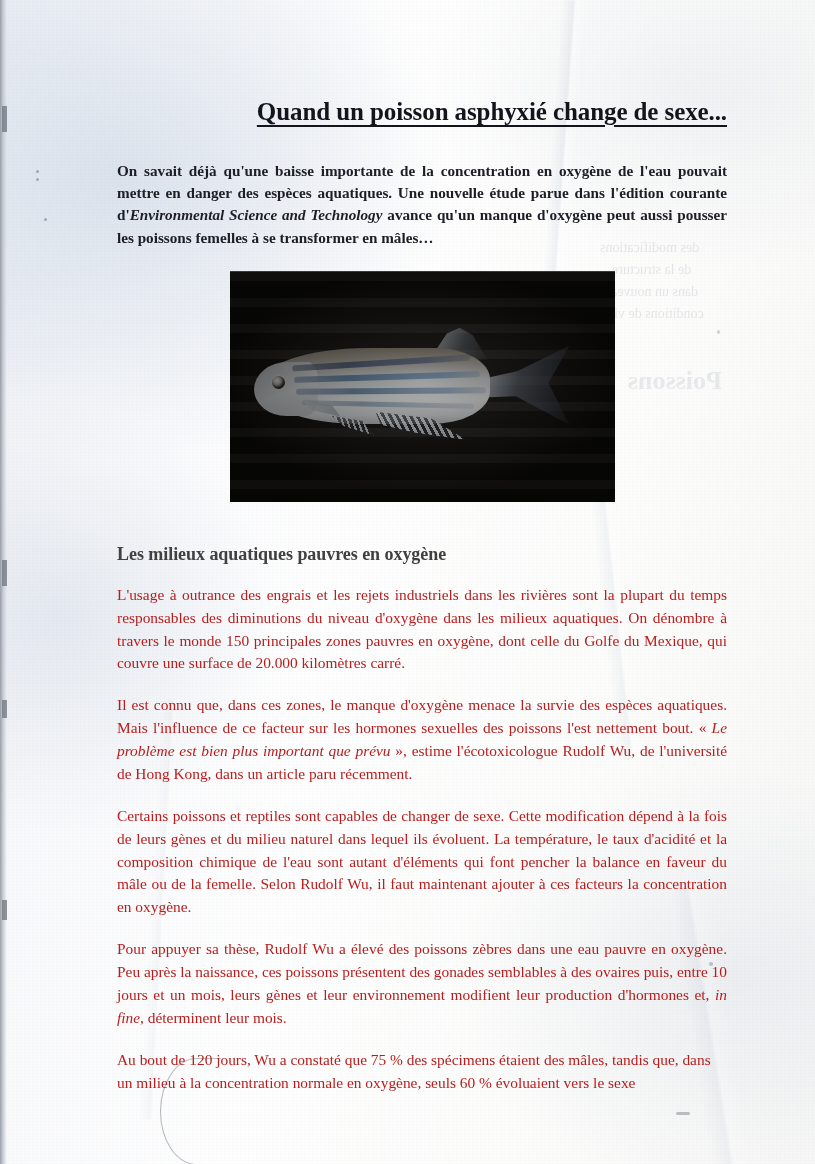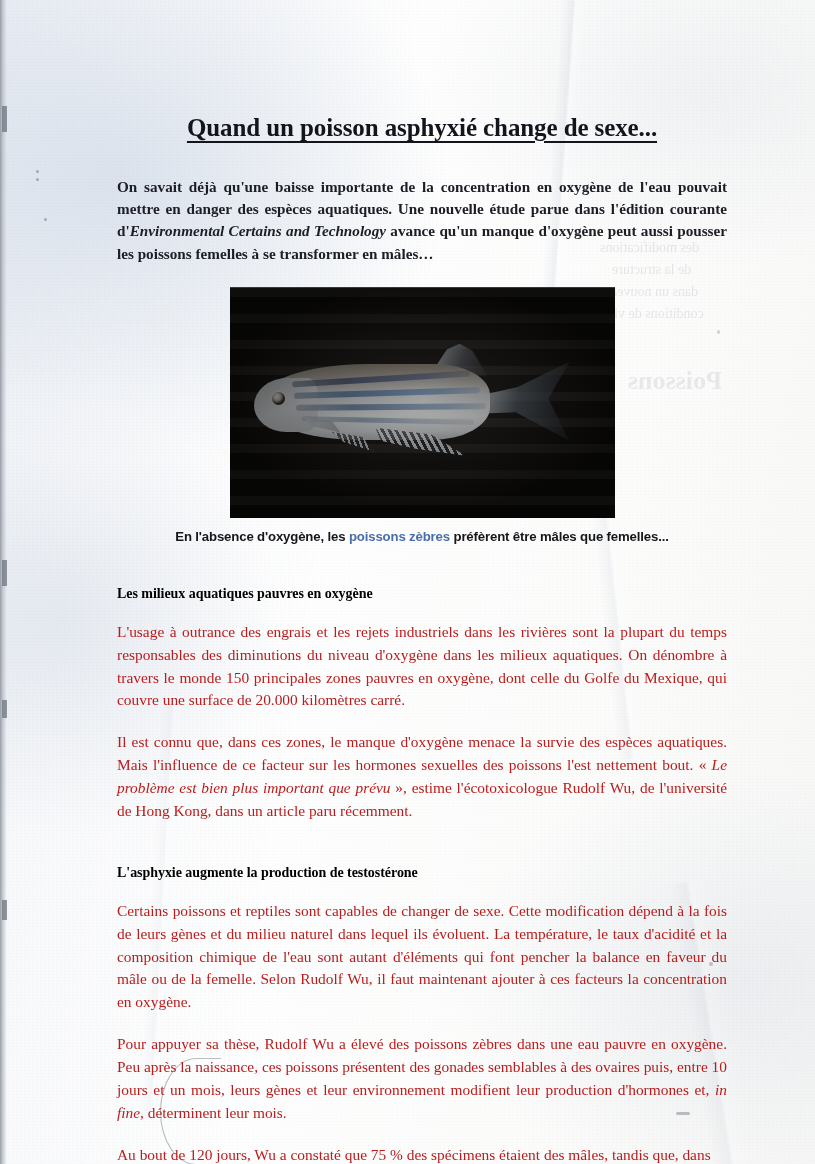--- a/index.html
+++ b/index.html
@@ -109,25 +109,25 @@
 
   
   .content {
     position: absolute;
     left: 117px;
     top: 0;
     width: 610px;
   }
 
   .doc-title {
-    margin: 16px;
+    margin: 0;
     padding-top: 98px;
     font-size: 25px;
     font-weight: bold;
-    text-align: center;
+    text-align: right;
     letter-spacing: -0.1px;
     color: #14141c;
     text-decoration: underline;
     text-underline-offset: 5px;
     text-decoration-thickness: 2.3px;
   }
 
   .lede {
     margin: 34px 0 0 0;
     font-size: 15.2px;
@@ -235,23 +235,23 @@
     font-family: "Liberation Sans", "DejaVu Sans", sans-serif;
     font-size: 13.2px;
     font-weight: bold;
     color: #16161c;
     letter-spacing: -0.15px;
   }
   .caption .link { color: #4a6fa8; }
 
   h2.section {
     margin: 42px 0 0 0;
-    font-size: 14px;
+    font-size: 18px;
     font-weight: bold;
-    color: #000000;
+    color: #404040;
     letter-spacing: -0.05px;
   }
 
   p.body {
     margin: 19px 0 0 0;
     font-size: 15.4px;
     line-height: 1.485;
     text-align: justify;
     color: #b91c1c;
   }
@@ -289,21 +289,21 @@
   <div class="bleed" style="left:604px; top:284px; font-size:14px;">dans un nouveau</div>
   <div class="bleed" style="left:608px; top:306px; font-size:14px;">conditions de vie</div>
   <div class="bleed" style="left:628px; top:366px; font-size:26px; font-weight:bold; opacity:0.20;">Poissons</div>
 
   <div class="pencil-arc"></div>
 
   <div class="content">
 
     <h1 class="doc-title">Quand un poisson asphyxié change de sexe...</h1>
 
-    <p class="lede"><span>On savait déjà qu'une baisse importante de la concentration en oxygène de l'eau pouvait mettre en danger des espèces aquatiques. Une nouvelle étude parue dans l'édition courante d'</span><i>Environmental Certains and Technology</i><span> avance qu'un manque d'oxygène peut aussi pousser les poissons femelles à se transformer en mâles…</span></p>
+    <p class="lede"><span>On savait déjà qu'une baisse importante de la concentration en oxygène de l'eau pouvait mettre en danger des espèces aquatiques. Une nouvelle étude parue dans l'édition courante d'</span><i>Environmental Science and Technology</i><span> avance qu'un manque d'oxygène peut aussi pousser les poissons femelles à se transformer en mâles…</span></p>
 
     <div class="photo-wrap">
       <div class="photo">
         <div class="photo-bands"></div>
         <div class="fish">
           <div class="fin fin-tail"></div>
           <div class="fin fin-dorsal"></div>
           <div class="fish-body"></div>
           <div class="fish-head"></div>
           <div class="stripe s1"></div>
@@ -312,29 +312,27 @@
           <div class="stripe s4"></div>
           <div class="fin fin-anal"></div>
           <div class="fin fin-pelvic"></div>
           <div class="fin fin-pect"></div>
           <div class="fish-eye"></div>
         </div>
         <div class="photo-vign"></div>
       </div>
     </div>
 
-    <p class="caption"><span>En l'absence d'oxygène, les </span><span class="link">poissons zèbres</span><span> préfèrent être mâles que femelles...</span></p>
 
     <h2 class="section">Les milieux aquatiques pauvres en oxygène</h2>
 
     <p class="body">L'usage à outrance des engrais et les rejets industriels dans les rivières sont la plupart du temps responsables des diminutions du niveau d'oxygène dans les milieux aquatiques. On dénombre à travers le monde 150 principales zones pauvres en oxygène, dont celle du Golfe du Mexique, qui couvre une surface de 20.000 kilomètres carré.</p>
 
     <p class="body"><span>Il est connu que, dans ces zones, le manque d'oxygène menace la survie des espèces aquatiques. Mais l'influence de ce facteur sur les hormones sexuelles des poissons l'est nettement bout. « </span><i>Le problème est bien plus important que prévu</i><span> », estime l'écotoxicologue Rudolf Wu, de l'université de Hong Kong, dans un article paru récemment.</span></p>
 
-    <h2 class="section">L'asphyxie augmente la production de testostérone</h2>
 
     <p class="body">Certains poissons et reptiles sont capables de changer de sexe. Cette modification dépend à la fois de leurs gènes et du milieu naturel dans lequel ils évoluent. La température, le taux d'acidité et la composition chimique de l'eau sont autant d'éléments qui font pencher la balance en faveur du mâle ou de la femelle. Selon Rudolf Wu, il faut maintenant ajouter à ces facteurs la concentration en oxygène.</p>
 
     <p class="body"><span>Pour appuyer sa thèse, Rudolf Wu a élevé des poissons zèbres dans une eau pauvre en oxygène. Peu après la naissance, ces poissons présentent des gonades semblables à des ovaires puis, entre 10 jours et un mois, leurs gènes et leur environnement modifient leur production d'hormones et, </span><i>in fine</i><span>, déterminent leur mois.</span></p>
 
     <p class="body last"><span>Au bout de 120 jours, Wu a constaté que 75 % des spécimens étaient des mâles, tandis que, dans un milieu à la concentration normale en oxygène, seuls 60 % évoluaient vers le sexe</span> </p>
 
   </div>
 </div>
 

